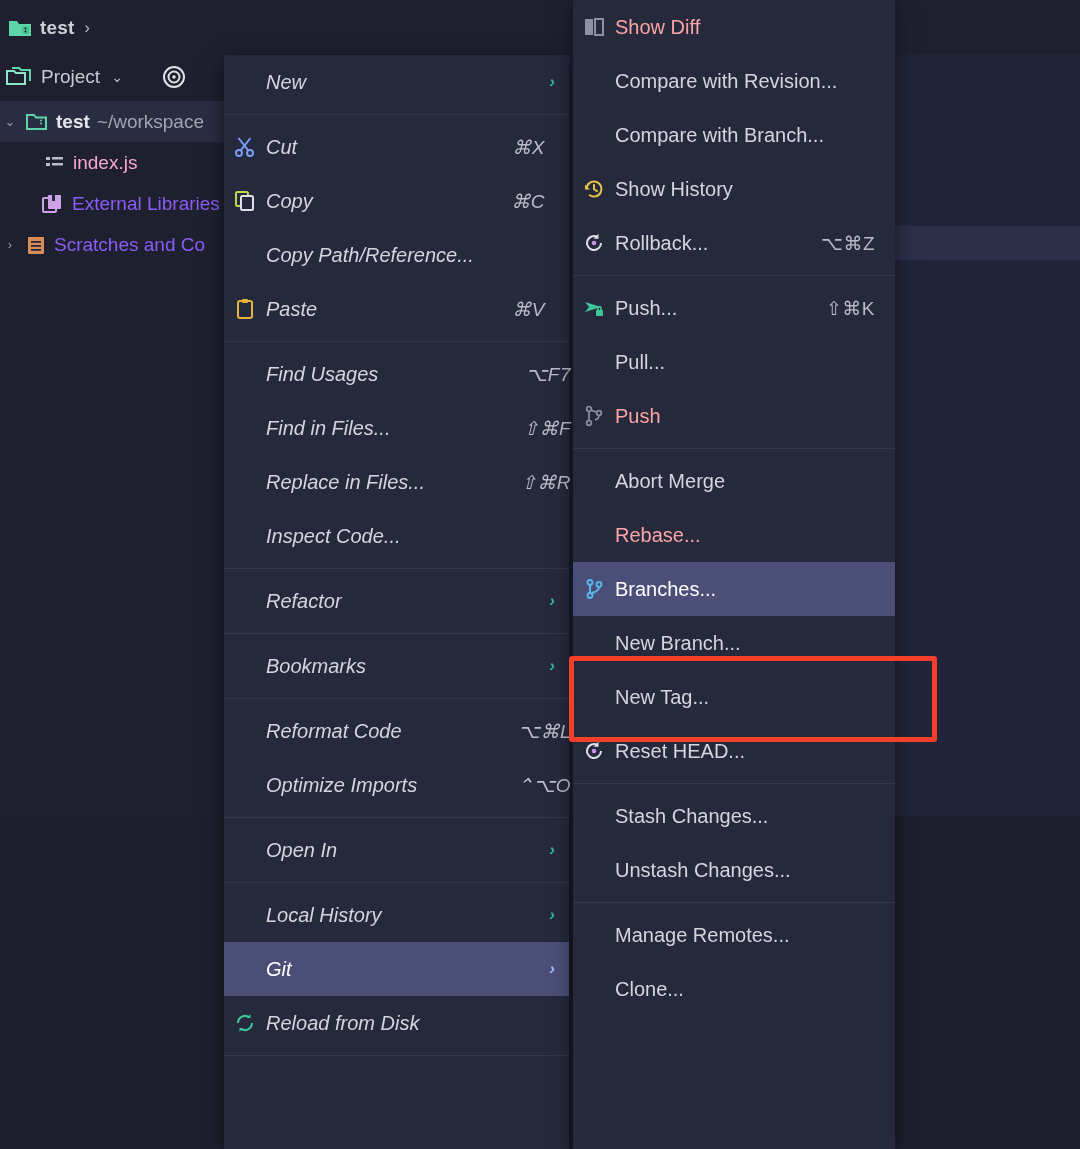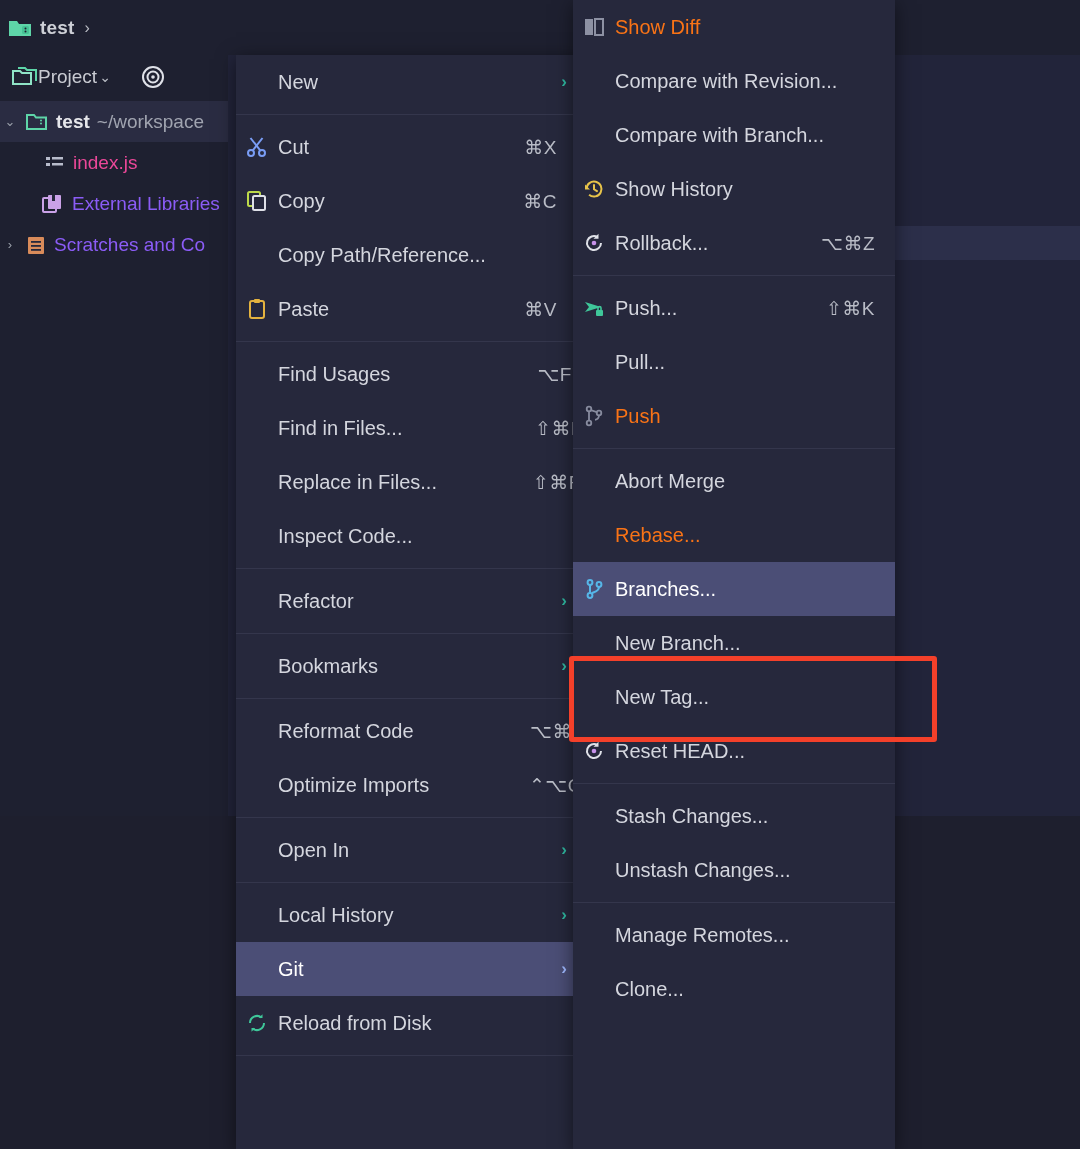--- a/index.html
+++ b/index.html
@@ -32,64 +32,64 @@
     font-size: 19px; font-weight: bold; color: #ced0d6; letter-spacing: .2px;
   }
   .topbar .crumb-chev { font-size: 16px; color: #b9bcc4; margin-left: 2px; }
 
   
   .toolwin {
     position: absolute; left: 0; top: 55px; width: 228px; bottom: 0;
     background: #1e2030;
   }
   .toolwin-header {
-    height: 44px; display: flex; align-items: center; padding-left: 12px;
+    height: 44px; display: flex; align-items: center; gap: 9px; padding-left: 6px;
   }
   .toolwin-title { font-size: 19px; color: #c9cbd2; }
   .chev-down { color: #b9bcc4; font-size: 14px; margin-left: 2px; }
   .target-icon { margin-left: 30px; }
 
   .tree { padding-top: 2px; }
   .tree-row {
     height: 41px; display: flex; align-items: center; gap: 7px;
     font-size: 19px; color: #c2c4cc; white-space: nowrap;
   }
   .tree-row.selected { background: #2a2c42; }
   .tree-arrow { width: 16px; text-align: center; color: #9aa0aa; font-size: 13px; flex: none; }
   .tree-row .lbl-bold { font-weight: bold; color: #e6e7eb; }
   .tree-row .lbl-path { color: #a0a4b0; }
-  .tree-row .lbl-js { color: #ec4899; }
+  .tree-row .lbl-js { color: #f9a8d4; }
   .tree-row .lbl { color: #8b5cf6; }
   .indent-1 { padding-left: 2px; }
   .indent-2 { padding-left: 44px; }
   .indent-3 { padding-left: 18px; }
 
   
   .menu {
     position: absolute;
     background: #26283c;
     box-shadow: 0 4px 18px rgba(0,0,0,.5);
   }
-  #main-menu { left: 236px; top: 55px; width: 345px; height: 1094px; }
+  #main-menu { left: 224px; top: 55px; width: 345px; height: 1094px; font-style: italic; }
   #git-menu  { left: 573px; top: 0;   width: 322px; height: 1149px; }
 
   .mi {
     position: relative; display: flex; align-items: center;
     height: 54px; padding-left: 0; white-space: nowrap;
   }
   .mi.selected { background: #4b4e76; }
   .mi-ico {
     width: 42px; min-width: 42px; display: flex;
     align-items: center; justify-content: center;
   }
   .mi-label {
     font-size: 20px; color: #d4d6de; flex: 1 1 auto;
   }
   .mi.selected .mi-label { color: #ffffff; }
-  .mi.disabled .mi-label { color: #f97316; }
+  .mi.disabled .mi-label { color: #fca5a5; }
   .mi-short {
     font-size: 19px; color: #b9bcc6; padding-right: 10px; letter-spacing: .5px;
   }
   .mi-arrow {
     font-size: 17px; color: #2fb8a0; padding-right: 14px; font-weight: bold;
   }
   .mi.selected .mi-arrow { color: #9fb9ff; }
   .sep { height: 1px; background: #34364c; margin: 5px 0; }
 
   

